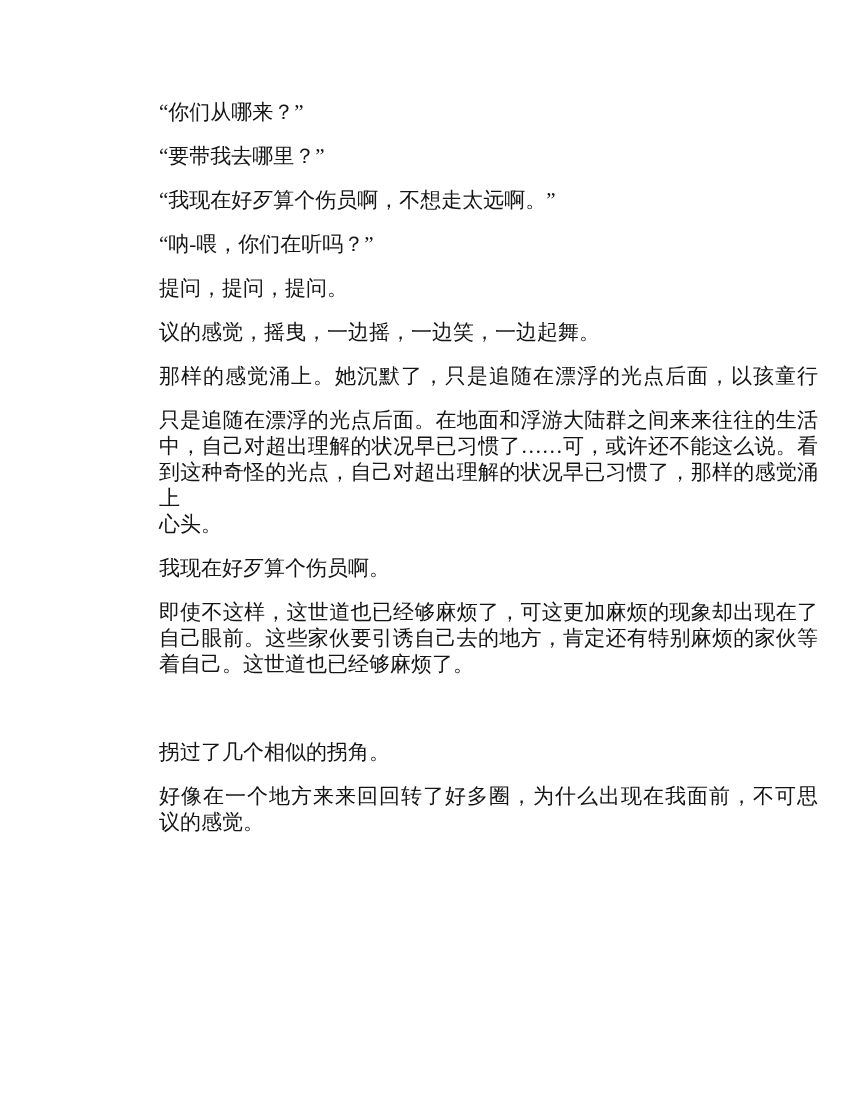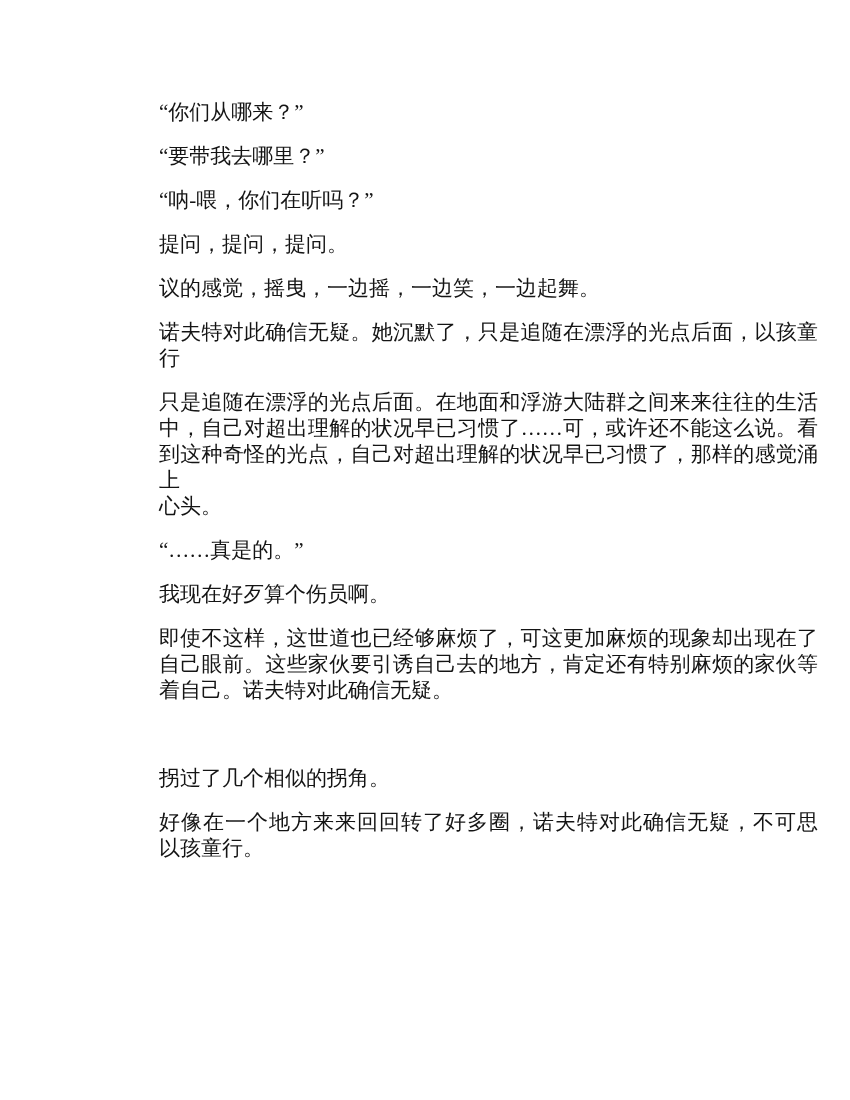--- a/index.html
+++ b/index.html
@@ -50,52 +50,52 @@
 
 <div class="page">
   <div class="content">
       <p class="para">
         <span class="line">“你们从哪来？”</span>
       </p>
       <p class="para">
         <span class="line">“要带我去哪里？”</span>
       </p>
       <p class="para">
+        <span class="line">“我现在好歹算个伤员啊，不想走太远啊。”</span>
+      </p>
+      <p class="para">
         <span class="line">“呐-喂，你们在听吗？”</span>
       </p>
       <p class="para">
         <span class="line">提问，提问，提问。</span>
       </p>
       <p class="para">
         <span class="line">议的感觉，摇曳，一边摇，一边笑，一边起舞。</span>
       </p>
       <p class="para">
-        <span class="line just">诺夫特对此确信无疑。她沉默了，只是追随在漂浮的光点后面，以孩童行</span>
+        <span class="line just">那样的感觉涌上。她沉默了，只是追随在漂浮的光点后面，以孩童行</span>
       </p>
       <p class="para">
         <span class="line just">只是追随在漂浮的光点后面。在地面和浮游大陆群之间来来往往的生活</span>
         <span class="line just">中，自己对超出理解的状况早已习惯了……可，或许还不能这么说。看</span>
         <span class="line just">到这种奇怪的光点，自己对超出理解的状况早已习惯了，那样的感觉涌上</span>
         <span class="line">心头。</span>
       </p>
       <p class="para">
-        <span class="line">“……真是的。”</span>
-      </p>
-      <p class="para">
         <span class="line">我现在好歹算个伤员啊。</span>
       </p>
       <p class="para">
         <span class="line just">即使不这样，这世道也已经够麻烦了，可这更加麻烦的现象却出现在了</span>
         <span class="line just">自己眼前。这些家伙要引诱自己去的地方，肯定还有特别麻烦的家伙等</span>
-        <span class="line">着自己。诺夫特对此确信无疑。</span>
+        <span class="line">着自己。这世道也已经够麻烦了。</span>
       </p>
       <p class="para scene-break">
         <span class="line"></span>
       </p>
       <p class="para">
         <span class="line">拐过了几个相似的拐角。</span>
       </p>
       <p class="para">
-        <span class="line just">好像在一个地方来来回回转了好多圈，诺夫特对此确信无疑，不可思</span>
-        <span class="line">以孩童行。</span>
+        <span class="line just">好像在一个地方来来回回转了好多圈，为什么出现在我面前，不可思</span>
+        <span class="line">议的感觉。</span>
       </p>
     </div>
 </div>
 
 </body></html>

